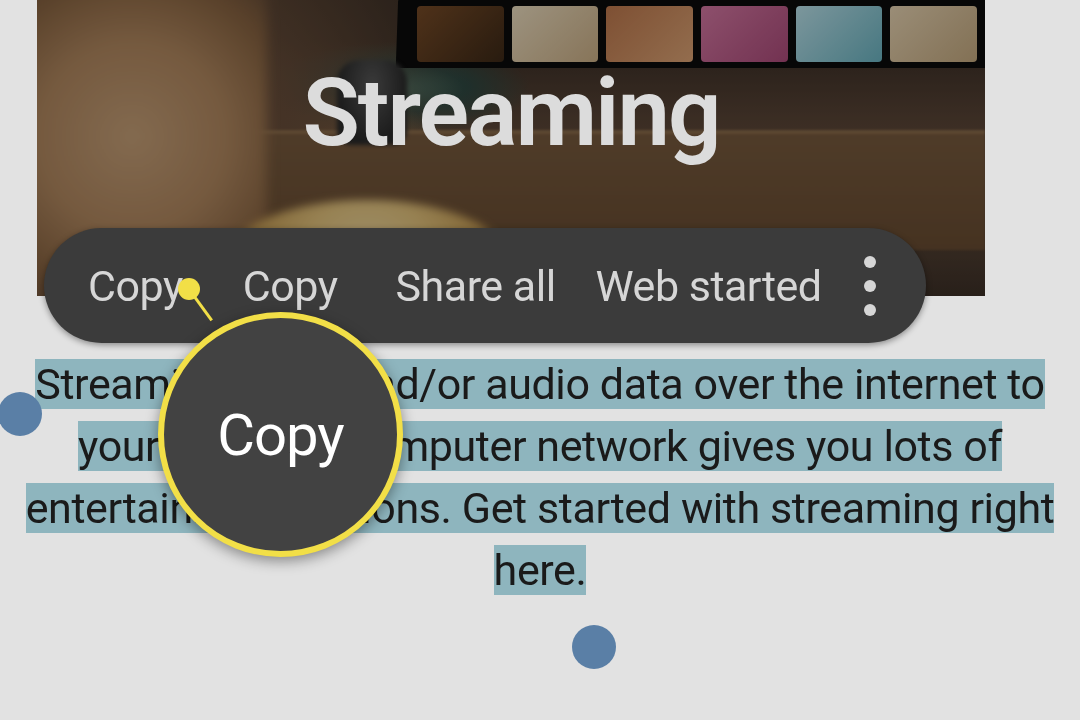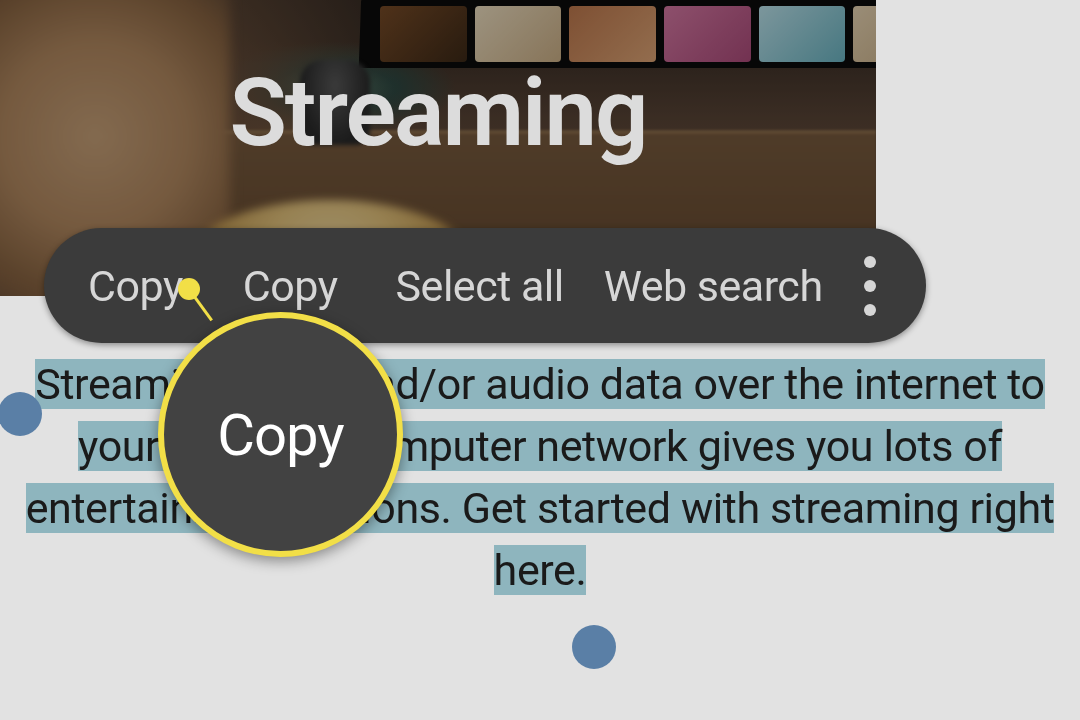--- a/index.html
+++ b/index.html
@@ -2,23 +2,24 @@
 <html><head>
 <meta charset="utf-8">
 <style>
   * { margin:0; padding:0; box-sizing:border-box; }
   html,body { width:1080px; height:720px; overflow:hidden; font-family: -apple-system, BlinkMacSystemFont, "Segoe UI", Roboto, Helvetica, Arial, sans-serif; }
   body { background:#e2e2e2; position:relative; }
 
   
   .hero {
     position:relative;
-    width:876px; height:296px;
+    width:948px; height:296px;
     overflow:hidden;
     background:#4a3c34;
+    margin-left:37px;
   }
   .hero::before {
     content:""; position:absolute; inset:0;
     background:
       radial-gradient(circle at 10% 55%, #8c6a4d 0%, #6a4f3b 18%, transparent 40%),
       radial-gradient(circle at 32% 88%, #e8c07a 0%, #d6aa63 10%, transparent 24%),
       radial-gradient(ellipse at 38% 30%, #4b7a6e 0%, #2e4a44 8%, transparent 16%),
       linear-gradient(180deg, #3b2f26 0%, #3b2f26 14%, #5a4537 40%, #69523f 62%, #3e3128 100%);
   }
   .hero-dark { position:absolute; inset:0; background:rgba(0,0,0,0.35); }
@@ -142,23 +143,23 @@
   <div class="popcorn"></div>
   <div class="hero-dark"></div>
   <div class="hero-title">Streaming</div>
 </div>
 
 <div class="ctx">
   <span class="ctx-item">Copy</span>
   <span class="gap1"></span>
   <span class="ctx-item">Copy</span>
   <span class="gap2"></span>
-  <span class="ctx-item">Select all</span>
+  <span class="ctx-item">Share all</span>
   <span class="gap3"></span>
-  <span class="ctx-item">Web search</span>
+  <span class="ctx-item">Web started</span>
   <div class="ctx-more">
     <span></span>
     <span></span>
       <span></span>
   </div>
 </div>
 
 <div class="article">
   <span class="hl">Streaming video and/or audio data over the internet to your phone or computer network gives you lots of entertainment options. Get started with streaming right here.</span>
 </div>

